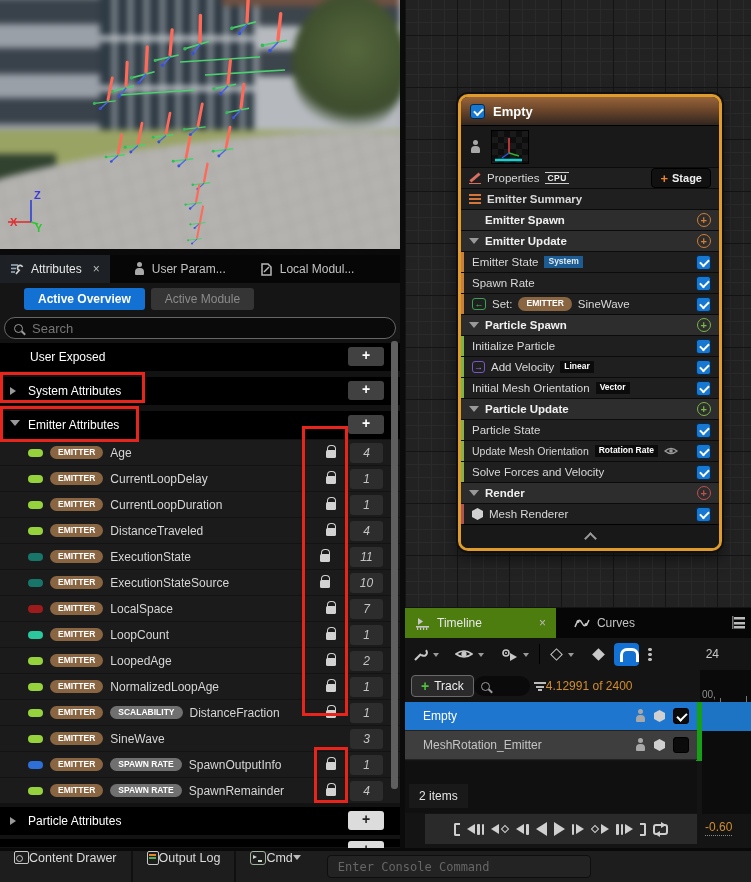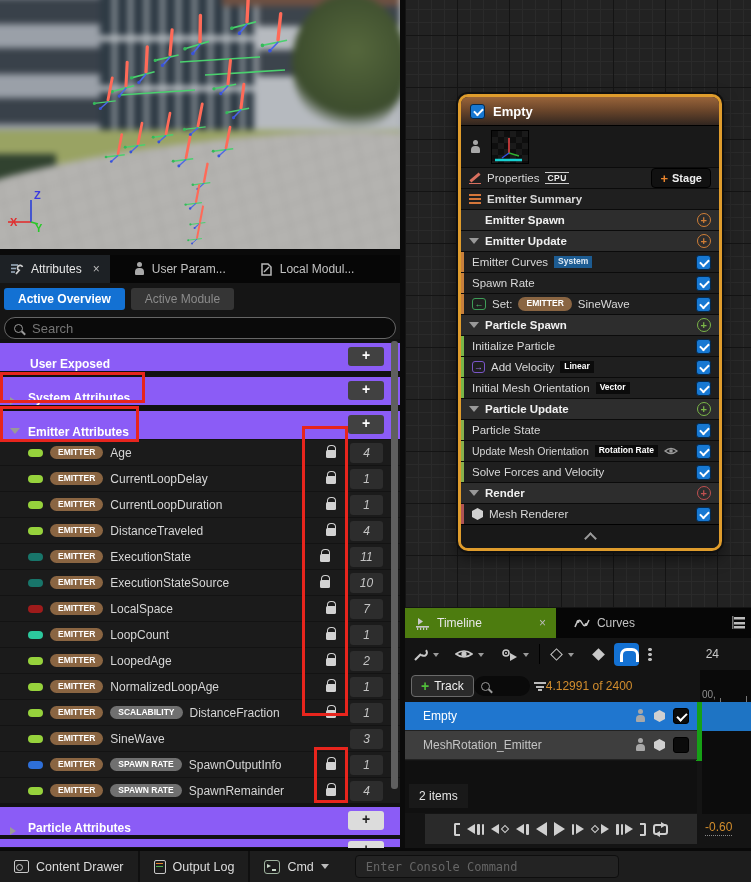--- a/index.html
+++ b/index.html
@@ -91,33 +91,33 @@
   .personicon::before{content:"";position:absolute;left:3px;top:0;width:5px;height:5px;border-radius:50%;background:#a8a8a8;}
   .personicon::after{content:"";position:absolute;left:1px;top:6px;width:9px;height:7px;border-radius:4px 4px 1px 1px;background:#a8a8a8;}
 
   
   .params{position:absolute;left:0;top:255px;width:400px;height:593px;background:#151515;}
   .p-tabs{height:28px;display:flex;background:#060606;align-items:stretch;}
   .ptab{display:flex;align-items:center;gap:7px;padding:0 10px;color:#c2c2c2;font-size:12px;}
   .ptab.active{background:#1d2125;color:#e8e8e8;}
   .xclose{color:#bbb;font-size:12px;margin-left:4px;}
   .xclose::before{content:"\00d7";}
-  .p-filter{display:flex;gap:6px;padding:5px 4px 4px 4px;}
+  .p-filter{display:flex;gap:6px;padding:5px 4px 4px 4px;margin-left:20px;}
   .btn-blue{background:#1371d3;color:#fff;font-size:12px;font-weight:bold;border-radius:3px;padding:4px 14px;}
   .btn-gray{background:#353535;color:#8b8b8b;font-size:12px;font-weight:normal;border-radius:3px;padding:4px 14px;}
   .p-search{margin:3px 4px;height:22px;border:1px solid #666;border-radius:12px;background:#0a0a0a;
     display:flex;align-items:center;gap:7px;padding:0 9px;}
   .mag{width:9px;height:9px;border:1.6px solid #9a9a9a;border-radius:50%;position:relative;flex:none;}
   .mag::after{content:"";position:absolute;right:-4px;bottom:-2px;width:5px;height:1.8px;background:#9a9a9a;transform:rotate(45deg);}
   .p-search input{flex:1;background:transparent;border:none;outline:none;color:#ccc;font-size:13px;
     font-family:"Liberation Sans",sans-serif;}
   .p-search input::placeholder{color:#757575;}
   .p-list{position:absolute;left:0;top:84px;width:400px;bottom:0;background:#121212;overflow:hidden;}
-  .sec{height:28px;margin-top:4px;background:#8b5cf6;display:flex;align-items:flex-end;gap:8px;
-    padding:0 10px;color:#fff;font-size:12px;font-weight:bold;position:relative;}
+  .sec{height:28px;margin-top:4px;background:#000000;display:flex;align-items:center;gap:8px;
+    padding:0 10px;color:#fff;font-size:12px;font-weight:normal;position:relative;}
   .plusbtn{position:absolute;right:16px;top:4px;width:36px;height:19px;background:#414141;border-radius:3px;
     color:#fff;text-align:center;line-height:17px;font-size:14px;font-weight:bold;}
   .plusbtn::before{content:"+";}
   .plusbtn.light{background:#dcdcdc;color:#222;}
   .arow{height:26px;display:flex;align-items:center;gap:7px;padding-left:28px;position:relative;
     color:#d6d6d6;font-size:12px;background:#1b1b1b;border-top:1px solid #131313;}
   .dot{width:15px;height:8px;border-radius:4px;flex:none;}
   .lock{position:absolute;left:326px;top:10px;width:10px;height:8px;background:#d2d2d2;border-radius:1.5px;}
   .lock::before{content:"";position:absolute;left:1.3px;top:-5px;width:7px;height:6px;border:1.6px solid #d2d2d2;
     border-bottom:none;border-radius:4px 4px 0 0;}
@@ -187,21 +187,21 @@
   .tk.l{border-right:none;border-radius:2px 0 0 2px;}
   .tk.r{border-left:none;border-radius:0 2px 2px 0;}
   .tloop{width:15px;height:11px;border:2px solid currentColor;border-radius:3px;position:relative;}
   .tloop::before{content:"";position:absolute;right:-3px;top:-4px;border:3px solid transparent;border-left:5px solid currentColor;}
   .tloop::after{content:"";position:absolute;left:-3px;bottom:-4px;border:3px solid transparent;border-right:5px solid currentColor;}
   .timedisp{position:absolute;left:300px;top:212px;color:#d28d2d;font-size:12px;border-bottom:1px dotted #888;padding-bottom:1px;}
 
   
   .statusbar{position:absolute;left:0;top:848px;width:751px;height:34px;background:#1d1d1d;
     border-top:3px solid #090909;display:flex;align-items:center;color:#dcdcdc;font-size:12.5px;}
-  .sbitem{display:flex;align-items:center;gap:7px;height:100%;padding:0 14px;border-right:2px solid #101010;}
+  .sbitem{display:flex;gap:0;height:100%;padding:0 14px;border-right:2px solid #101010;}
   .sb-caret{width:0;height:0;border:4px solid transparent;border-top:5px solid #bbb;margin-top:4px;}
   .console{margin-left:12px;width:264px;height:23px;background:#232323;border:1px solid #0e0e0e;border-radius:4px;
     display:flex;align-items:center;padding:0 8px;}
   .console input{width:100%;background:transparent;border:none;outline:none;color:#999;
     font-family:"DejaVu Sans Mono",monospace;font-size:12px;}
   .console input::placeholder{color:#666;}
   .drawericon{width:15px;height:13px;border:1.6px solid #c8c8c8;border-radius:2px;position:relative;}
   .drawericon::after{content:"";position:absolute;left:1px;bottom:1px;width:5px;height:5px;border:1.4px solid #c8c8c8;border-radius:50%;}
   .logicon{width:12px;height:14px;border:1.6px solid #c8c8c8;border-radius:2px;position:relative;}
   .logicon::before{content:"";position:absolute;left:1px;top:2px;width:7px;height:1.6px;background:#e8842c;box-shadow:0 3px 0 #4caf50;}
@@ -314,21 +314,21 @@
         <span style="width:10px;"></span>
         <span>Emitter Spawn</span>
         <span class="pc"></span>
       </div>
       <div class="n-row n-grp" style="--pc:#d07e36;">
         <span class="tri-d"></span>
         <span>Emitter Update</span>
         <span class="pc"></span>
       </div>
       <div class="n-row mod" style="--ac:#c8803c;">
-        <span>Emitter Curves</span>
+        <span>Emitter State</span>
         <span class="ch ch-blue">System</span>
         <span class="cb"></span>
       </div>
       <div class="n-row mod" style="--ac:#c8803c;">
         <span>Spawn Rate</span>
         <span class="cb"></span>
       </div>
       <div class="n-row mod" style="--ac:#c8803c;">
         <span class="seticon"></span>
         <span>Set:</span>

